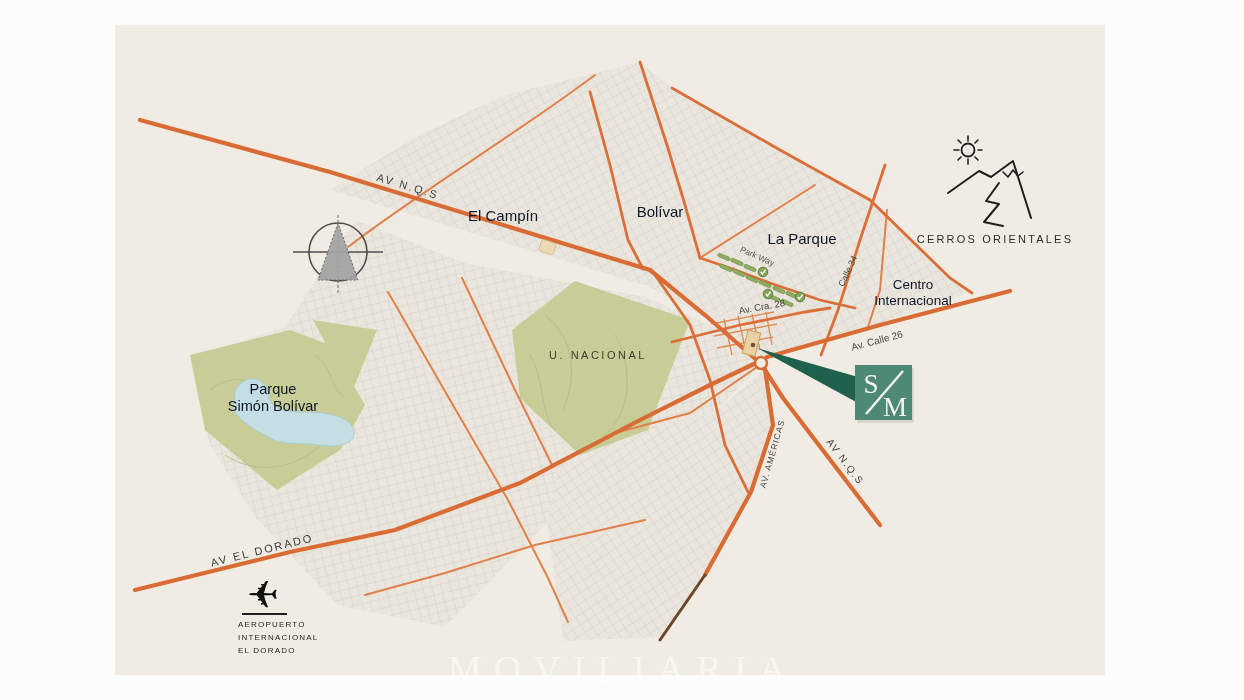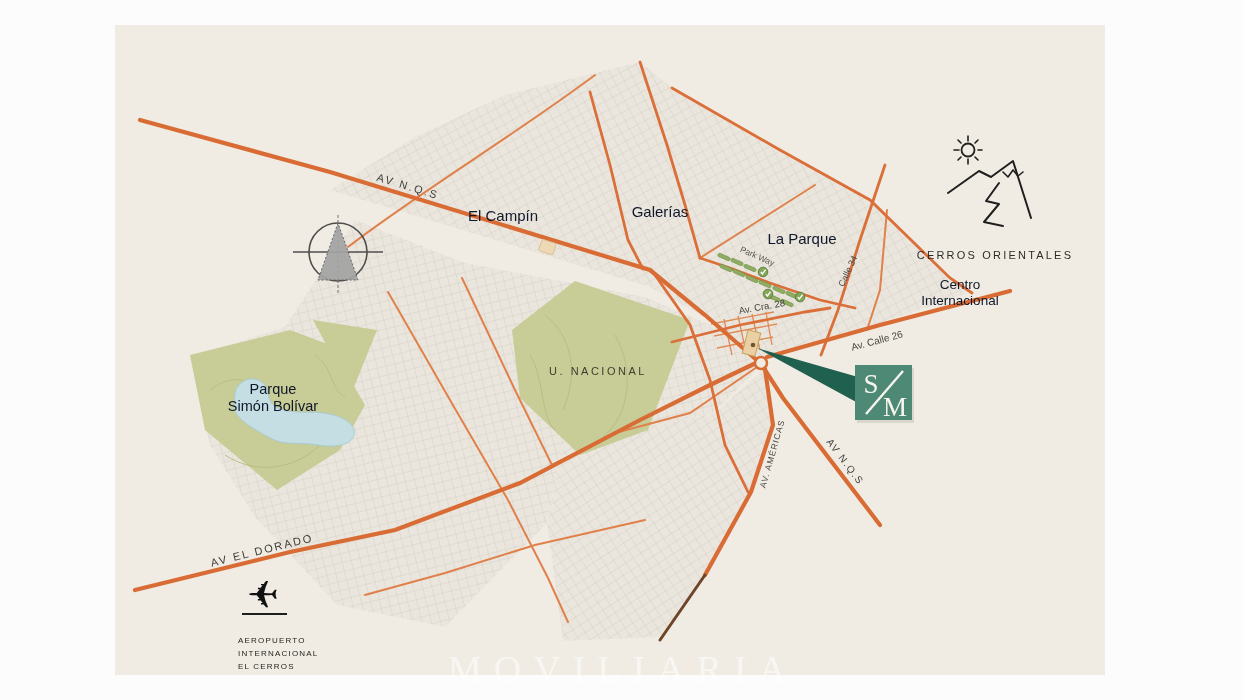--- a/index.html
+++ b/index.html
@@ -6,21 +6,21 @@
   body{width:1244px;height:700px;background:#fcfcfc;overflow:hidden;
        font-family:"Liberation Sans",sans-serif;}
   .page{position:relative;width:1244px;height:700px;}
   .map-canvas{position:absolute;left:115px;top:25px;width:990px;height:650px;
               background:var(--map-background,#f0ece3);}
   .map-svg{position:absolute;left:0;top:0;}
   .lbl{position:absolute;color:#34342f;white-space:pre-line;text-align:center;
        transform-origin:center;line-height:1.15;}
   .place{font-size:15px;color:#0f172a;}
   .roadlbl{color:#45453f;}
-  .caps{letter-spacing:2.2px;color:#2d2d28;margin-top:16px;}
+  .caps{letter-spacing:2.2px;color:#2d2d28;}
   .watermark{position:absolute;font-family:"Liberation Serif",serif;
              color:rgba(255,255,255,0.55);letter-spacing:12px;font-size:38px;
              text-align:center;}
 </style>
 </head>
 <body>
 
 <div class="page">
   <div class="map-canvas">
 
@@ -159,34 +159,34 @@
       </g>
 
       <g>
         <text transform="translate(148,583) scale(-1,1)" font-family="DejaVu Sans, sans-serif" font-size="38" fill="#111111" text-anchor="middle">✈</text>
         <line x1="127" y1="589" x2="172" y2="589" stroke="#1f1f1f" stroke-width="2.2"></line>
       </g>
     </svg>
 
     <div class="lbl roadlbl" style="left:233px;top:155px;width:120px;font-size:11px;letter-spacing:2.2px;transform:rotate(17deg);color:#3f3f3c;">AV N.Q.S</div>
     <div class="lbl place" style="left:328px;top:182px;width:120px;">El Campín</div>
-    <div class="lbl place" style="left:485px;top:178px;width:120px;">Galerías</div>
+    <div class="lbl place" style="left:485px;top:178px;width:120px;">Bolívar</div>
     <div class="lbl place" style="left:622px;top:205px;width:130px;">La Parque</div>
     <div class="lbl roadlbl" style="left:612px;top:227px;width:60px;font-size:8.5px;transform:rotate(24deg);color:#55554f;">Park Way</div>
     <div class="lbl roadlbl" style="left:703px;top:241px;width:60px;font-size:9px;transform:rotate(-65deg);">Calle 34</div>
-    <div class="lbl place" style="left:728px;top:252px;width:140px;font-size:13.5px;padding-left:47px;">Centro
+    <div class="lbl place" style="left:728px;top:252px;width:140px;font-size:13.5px;">Centro
 Internacional</div>
     <div class="lbl roadlbl" style="left:607px;top:277px;width:80px;font-size:9.5px;transform:rotate(-10deg);">Av. Cra. 28</div>
     <div class="lbl roadlbl" style="left:717px;top:310px;width:90px;font-size:10px;transform:rotate(-15deg);">Av. Calle 26</div>
     <div class="lbl caps" style="left:790px;top:208px;width:180px;font-size:11px;">CERROS ORIENTALES</div>
     <div class="lbl place" style="left:88px;top:325px;width:140px;font-size:14.5px;margin-top:31px;">Parque
 Simón Bolívar</div>
     <div class="lbl caps" style="left:413px;top:324px;width:140px;font-size:11px;letter-spacing:2.5px;color:#3e3e30;">U. NACIONAL</div>
     <div class="lbl roadlbl" style="left:613px;top:424px;width:90px;font-size:8.5px;letter-spacing:1px;transform:rotate(-74deg);">AV. AMÉRICAS</div>
     <div class="lbl roadlbl" style="left:690px;top:431px;width:80px;font-size:10px;letter-spacing:1.5px;transform:rotate(53deg);color:#3f3f3a;">AV N.Q.S</div>
     <div class="lbl roadlbl" style="left:87px;top:519px;width:120px;font-size:11px;letter-spacing:2px;transform:rotate(-14deg);color:#3a3a35;">AV EL DORADO</div>
     <div class="lbl caps" style="left:123px;top:594px;width:130px;font-size:8px;letter-spacing:1.2px;line-height:1.6;text-align:left;color:#232320;">AEROPUERTO
 INTERNACIONAL
-EL CERROS</div>
+EL DORADO</div>
 
     <div class="watermark" style="left:308px;top:622px;width:400px;">MOVILIARIA</div>
   </div>
 </div>
 
 </body></html>

